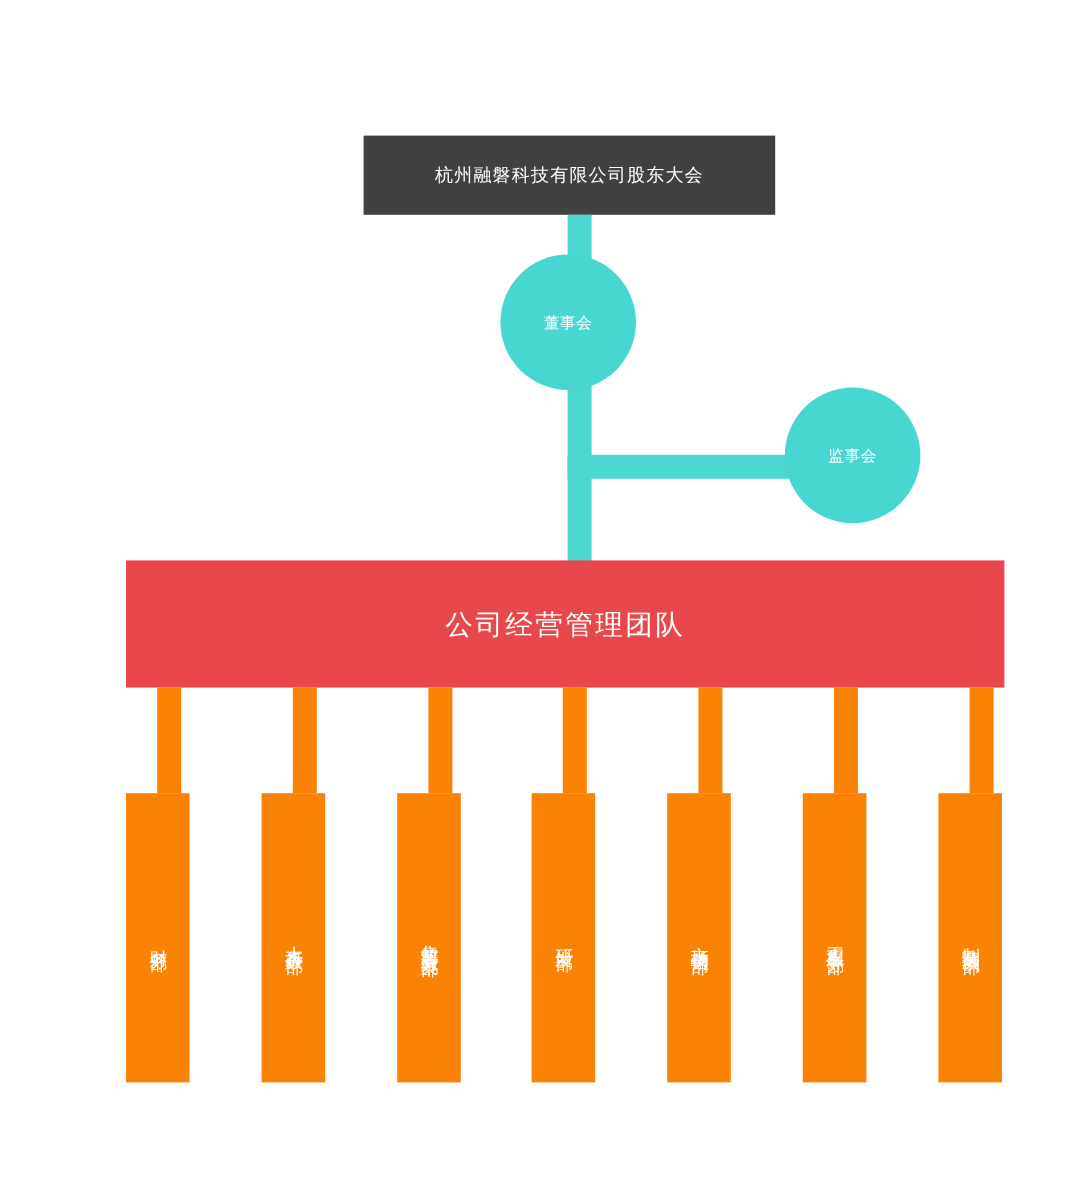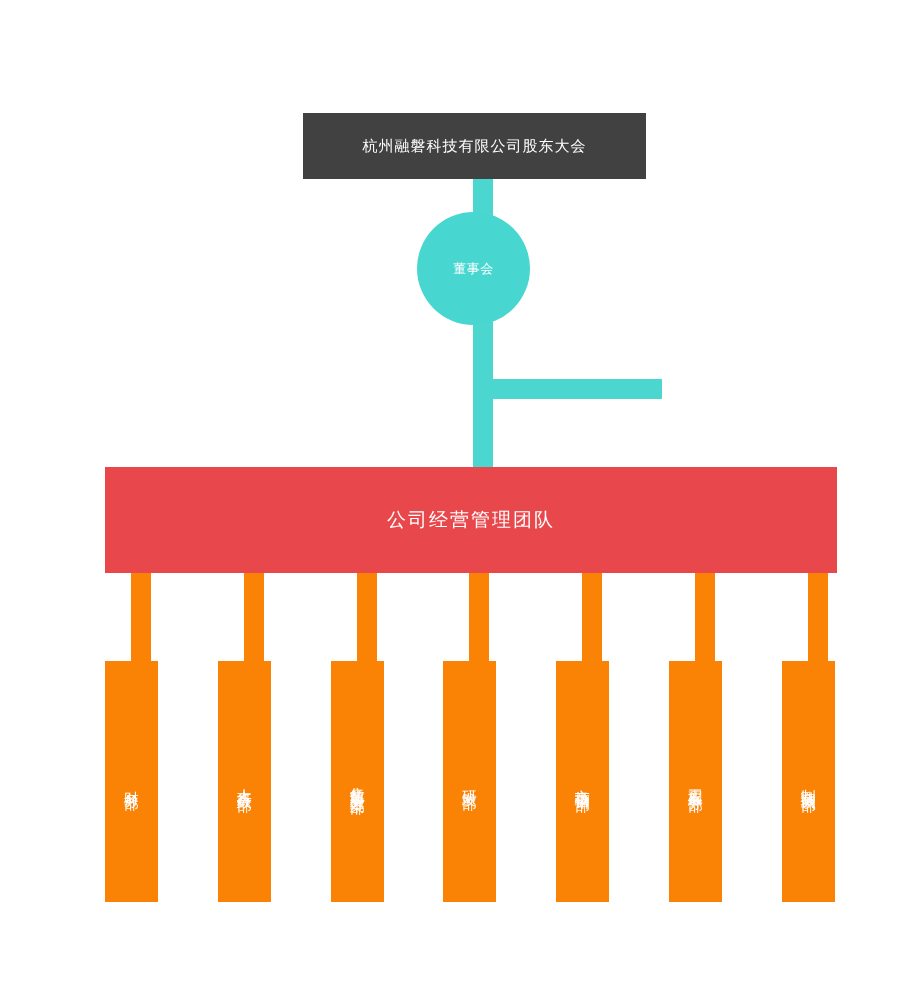--- a/index.html
+++ b/index.html
@@ -74,21 +74,21 @@
     top: 447px;
     width: 732px;
     height: 106px;
     background: #E8484C;
     display: flex;
     align-items: center;
     justify-content: center;
   }
   .mgmt-box .label {
     color: #ffffff;
-    font-size: 19px;
+    font-size: 23px;
     letter-spacing: 2px;
     white-space: nowrap;
   }
 
   
   .conn-orange {
     position: absolute;
     top: 553px;
     width: 2px;
     height: 88px;
@@ -126,20 +126,23 @@
   </div>
 
   <div class="conn-teal" id="conn-sh-board"></div>
   <div class="conn-teal" id="conn-board-mgmt"></div>
   <div class="conn-teal" id="conn-spine-sup"></div>
 
   <div class="circle" id="circle-board">
     <span class="label">董事会</span>
   </div>
 
+  <div class="circle" id="circle-supervisors">
+    <span class="label">监事会</span>
+  </div>
 
   <div class="mgmt-box">
     <span class="label">公司经营管理团队</span>
   </div>
 
   <div id="dept-layer">
       <div class="conn-orange" style="left: 110.5px;"></div>
       <div class="dept-box" style="left: 85px;">
         <span class="label">财务部</span>
       </div>

